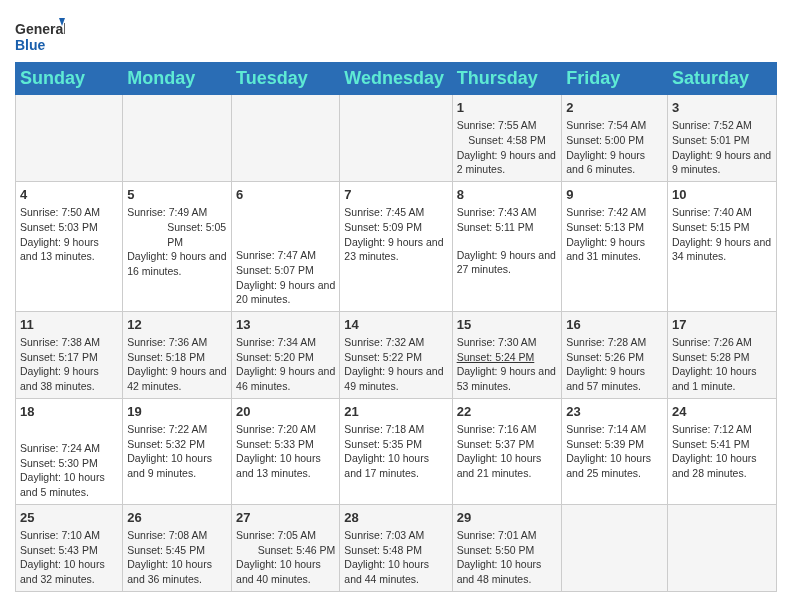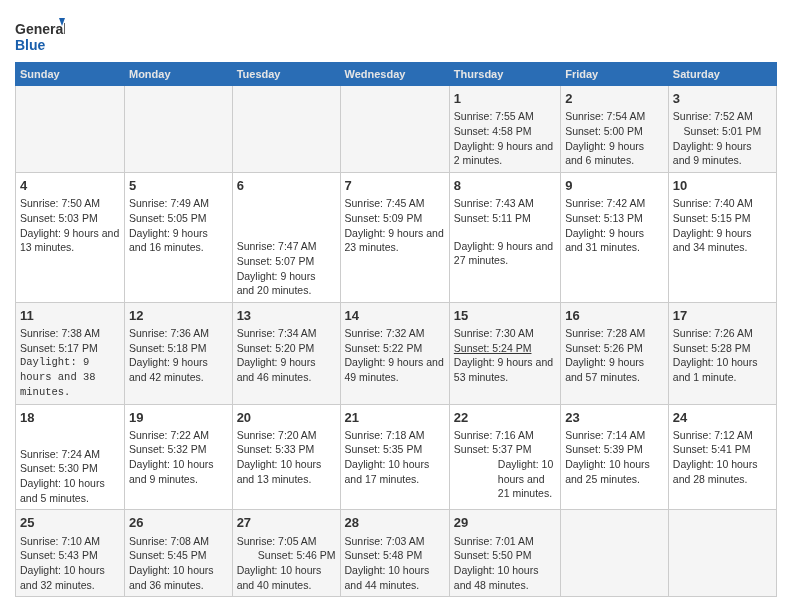--- a/index.html
+++ b/index.html
@@ -35,24 +35,24 @@
       color: #333;
       font-weight: normal;
     }
     table {
       width: 100%;
       border-collapse: collapse;
       font-size: 11px;
     }
     thead tr th {
       background-color: #2a6db5;
-      color: #e5e5e5;
+      color: #5eead4;
       padding: 5px 4px;
       text-align: left;
-      font-size: 11px;
+      font-size: 18px;
       font-weight: bold;
       border: 1px solid #2a6db5;
     }
     tbody tr td {
       border: 1px solid #ccc;
       vertical-align: top;
       padding: 4px;
       width: 113px;
       height: 80px;
       color: #333;
@@ -100,47 +100,47 @@
   </thead>
   <tbody id="calendar-body">
       <tr>
         <td class="empty"></td>
         <td class="empty"></td>
         <td class="empty"></td>
         <td class="empty"></td>
         <td>
           <span class="day-num">1</span>
           <span style="display: block;">Sunrise: 7:55 AM</span>
-          <span style="display: block;">Sunset: 4:58 PM</span>
+          <span style="display: block; text-align: center;">Sunset: 4:58 PM</span>
           <span style="display: block;">Daylight: 9 hours and 2 minutes.</span>
         </td>
         <td>
           <span class="day-num">2</span>
           <span style="display: block;">Sunrise: 7:54 AM</span>
           <span style="display: block;">Sunset: 5:00 PM</span>
           <span style="display: block;">Daylight: 9 hours and 6 minutes.</span>
         </td>
         <td>
           <span class="day-num">3</span>
           <span style="display: block;">Sunrise: 7:52 AM</span>
-          <span style="display: block; text-align: center;">Sunset: 5:01 PM</span>
+          <span style="display: block;">Sunset: 5:01 PM</span>
           <span style="display: block;">Daylight: 9 hours and 9 minutes.</span>
         </td>
       </tr>
       <tr>
         <td>
           <span class="day-num">4</span>
           <span style="display: block;">Sunrise: 7:50 AM</span>
           <span style="display: block;">Sunset: 5:03 PM</span>
           <span style="display: block;">Daylight: 9 hours and 13 minutes.</span>
         </td>
         <td>
           <span class="day-num">5</span>
           <span style="display: block;">Sunrise: 7:49 AM</span>
-          <span style="display: block;">Sunset: 5:05 PM</span>
+          <span style="display: block; margin-left: 40px;">Sunset: 5:05 PM</span>
           <span style="display: block;">Daylight: 9 hours and 16 minutes.</span>
         </td>
         <td>
           <span class="day-num">6</span>
           <span style="display: block; margin-top: 44px;">Sunrise: 7:47 AM</span>
           <span style="display: block;">Sunset: 5:07 PM</span>
           <span style="display: block;">Daylight: 9 hours and 20 minutes.</span>
         </td>
         <td>
           <span class="day-num">7</span>
@@ -165,21 +165,21 @@
           <span style="display: block;">Sunrise: 7:40 AM</span>
           <span style="display: block;">Sunset: 5:15 PM</span>
           <span style="display: block;">Daylight: 9 hours and 34 minutes.</span>
         </td>
       </tr>
       <tr>
         <td>
           <span class="day-num">11</span>
           <span style="display: block;">Sunrise: 7:38 AM</span>
           <span style="display: block;">Sunset: 5:17 PM</span>
-          <span style="display: block; font-family: Liberation Mono, monospace;">Daylight: 9 hours and 38 minutes.</span>
+          <span style="display: block;">Daylight: 9 hours and 38 minutes.</span>
         </td>
         <td>
           <span class="day-num">12</span>
           <span style="display: block;">Sunrise: 7:36 AM</span>
           <span style="display: block;">Sunset: 5:18 PM</span>
           <span style="display: block;">Daylight: 9 hours and 42 minutes.</span>
         </td>
         <td>
           <span class="day-num">13</span>
           <span style="display: block;">Sunrise: 7:34 AM</span>
@@ -233,21 +233,21 @@
         <td>
           <span class="day-num">21</span>
           <span style="display: block;">Sunrise: 7:18 AM</span>
           <span style="display: block;">Sunset: 5:35 PM</span>
           <span style="display: block;">Daylight: 10 hours and 17 minutes.</span>
         </td>
         <td>
           <span class="day-num">22</span>
           <span style="display: block;">Sunrise: 7:16 AM</span>
           <span style="display: block;">Sunset: 5:37 PM</span>
-          <span style="display: block; margin-left: 44px;">Daylight: 10 hours and 21 minutes.</span>
+          <span style="display: block;">Daylight: 10 hours and 21 minutes.</span>
         </td>
         <td>
           <span class="day-num">23</span>
           <span style="display: block;">Sunrise: 7:14 AM</span>
           <span style="display: block;">Sunset: 5:39 PM</span>
           <span style="display: block;">Daylight: 10 hours and 25 minutes.</span>
         </td>
         <td>
           <span class="day-num">24</span>
           <span style="display: block;">Sunrise: 7:12 AM</span>

